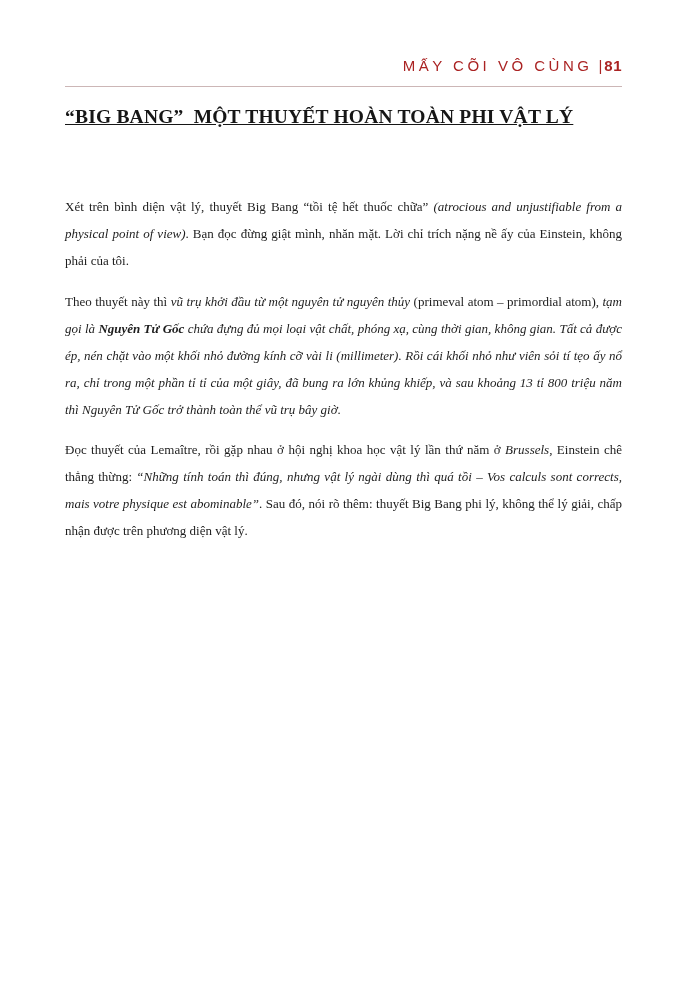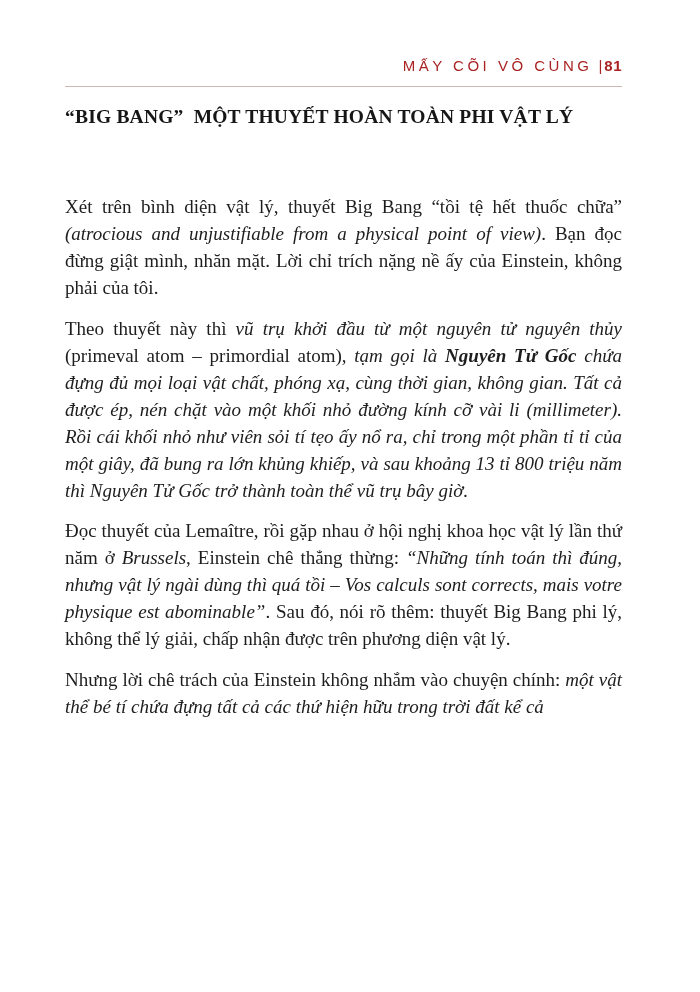--- a/index.html
+++ b/index.html
@@ -47,27 +47,28 @@
   }
   .title {
     margin: 17px 0 0 0;
     font-size: 19.5px;
     line-height: 26px;
     font-weight: 700;
     color: #161616;
     letter-spacing: 0.2px;
     white-space: pre-wrap;
     font-family: "Liberation Serif", serif;
+    text-decoration: underline;
   }
   .body-text {
     margin-top: 63px;
   }
   .body-text p {
     margin: 0 0 13.5px 0;
-    font-size: 19px;
+    font-size: 13px;
     line-height: 27px;
     text-align: justify;
     text-justify: inter-word;
   }
   .r  { font-style: normal; }
   .it { font-style: italic; }
   .bi { font-style: italic; font-weight: 700; margin-top: 44px; }
 </style>
 </head>
 <body>
@@ -82,16 +83,15 @@
 
   <div class="body-text">
 
     <p><span class="r">Xét trên bình diện vật lý, thuyết Big Bang “tồi tệ hết thuốc chữa” </span><span class="it">(atrocious and unjustifiable from a physical point of view)</span><span class="r">. Bạn đọc đừng giật mình, nhăn mặt. Lời chỉ trích nặng nề ấy của Einstein, không phải của tôi.</span></p>
 
 
     <p><span class="r">Theo thuyết này thì </span><span class="it">vũ trụ khởi đầu từ một nguyên tử nguyên thủy </span><span class="r">(primeval atom – primordial atom), </span><span class="it">tạm gọi là </span><span class="bi">Nguyên Tử Gốc</span><span class="it"> chứa đựng đủ mọi loại vật chất, phóng xạ, cùng thời gian, không gian. Tất cả được ép, nén chặt vào một khối nhỏ đường kính cỡ vài li (millimeter). Rồi cái khối nhỏ như viên sỏi tí tẹo ấy nổ ra, chỉ trong một phần tỉ tỉ của một giây, đã bung ra lớn khủng khiếp, và sau khoảng 13 tỉ 800 triệu năm thì Nguyên Tử Gốc trở thành toàn thể vũ trụ bây giờ.</span></p>
 
     <p><span class="r">Đọc thuyết của Lemaître, rồi gặp nhau ở hội nghị khoa học vật lý lần thứ năm ở </span><span class="it">Brussels</span><span class="r">, Einstein chê thẳng thừng: </span><span class="it">“Những tính toán thì đúng, nhưng vật lý ngài dùng thì quá tồi – Vos calculs sont corrects, mais votre physique est abominable”</span><span class="r">. Sau đó, nói rõ thêm: thuyết Big Bang phi lý, không thể lý giải, chấp nhận được trên phương diện vật lý.</span></p>
 
-    <p><span class="r">Nhưng lời chê trách của Einstein không nhắm vào chuyện chính: </span><span class="it">một vật thể bé tí chứa đựng tất cả các thứ hiện hữu trong trời đất kể cả</span></p>
 
   </div>
 </div>
 
 </body></html>

